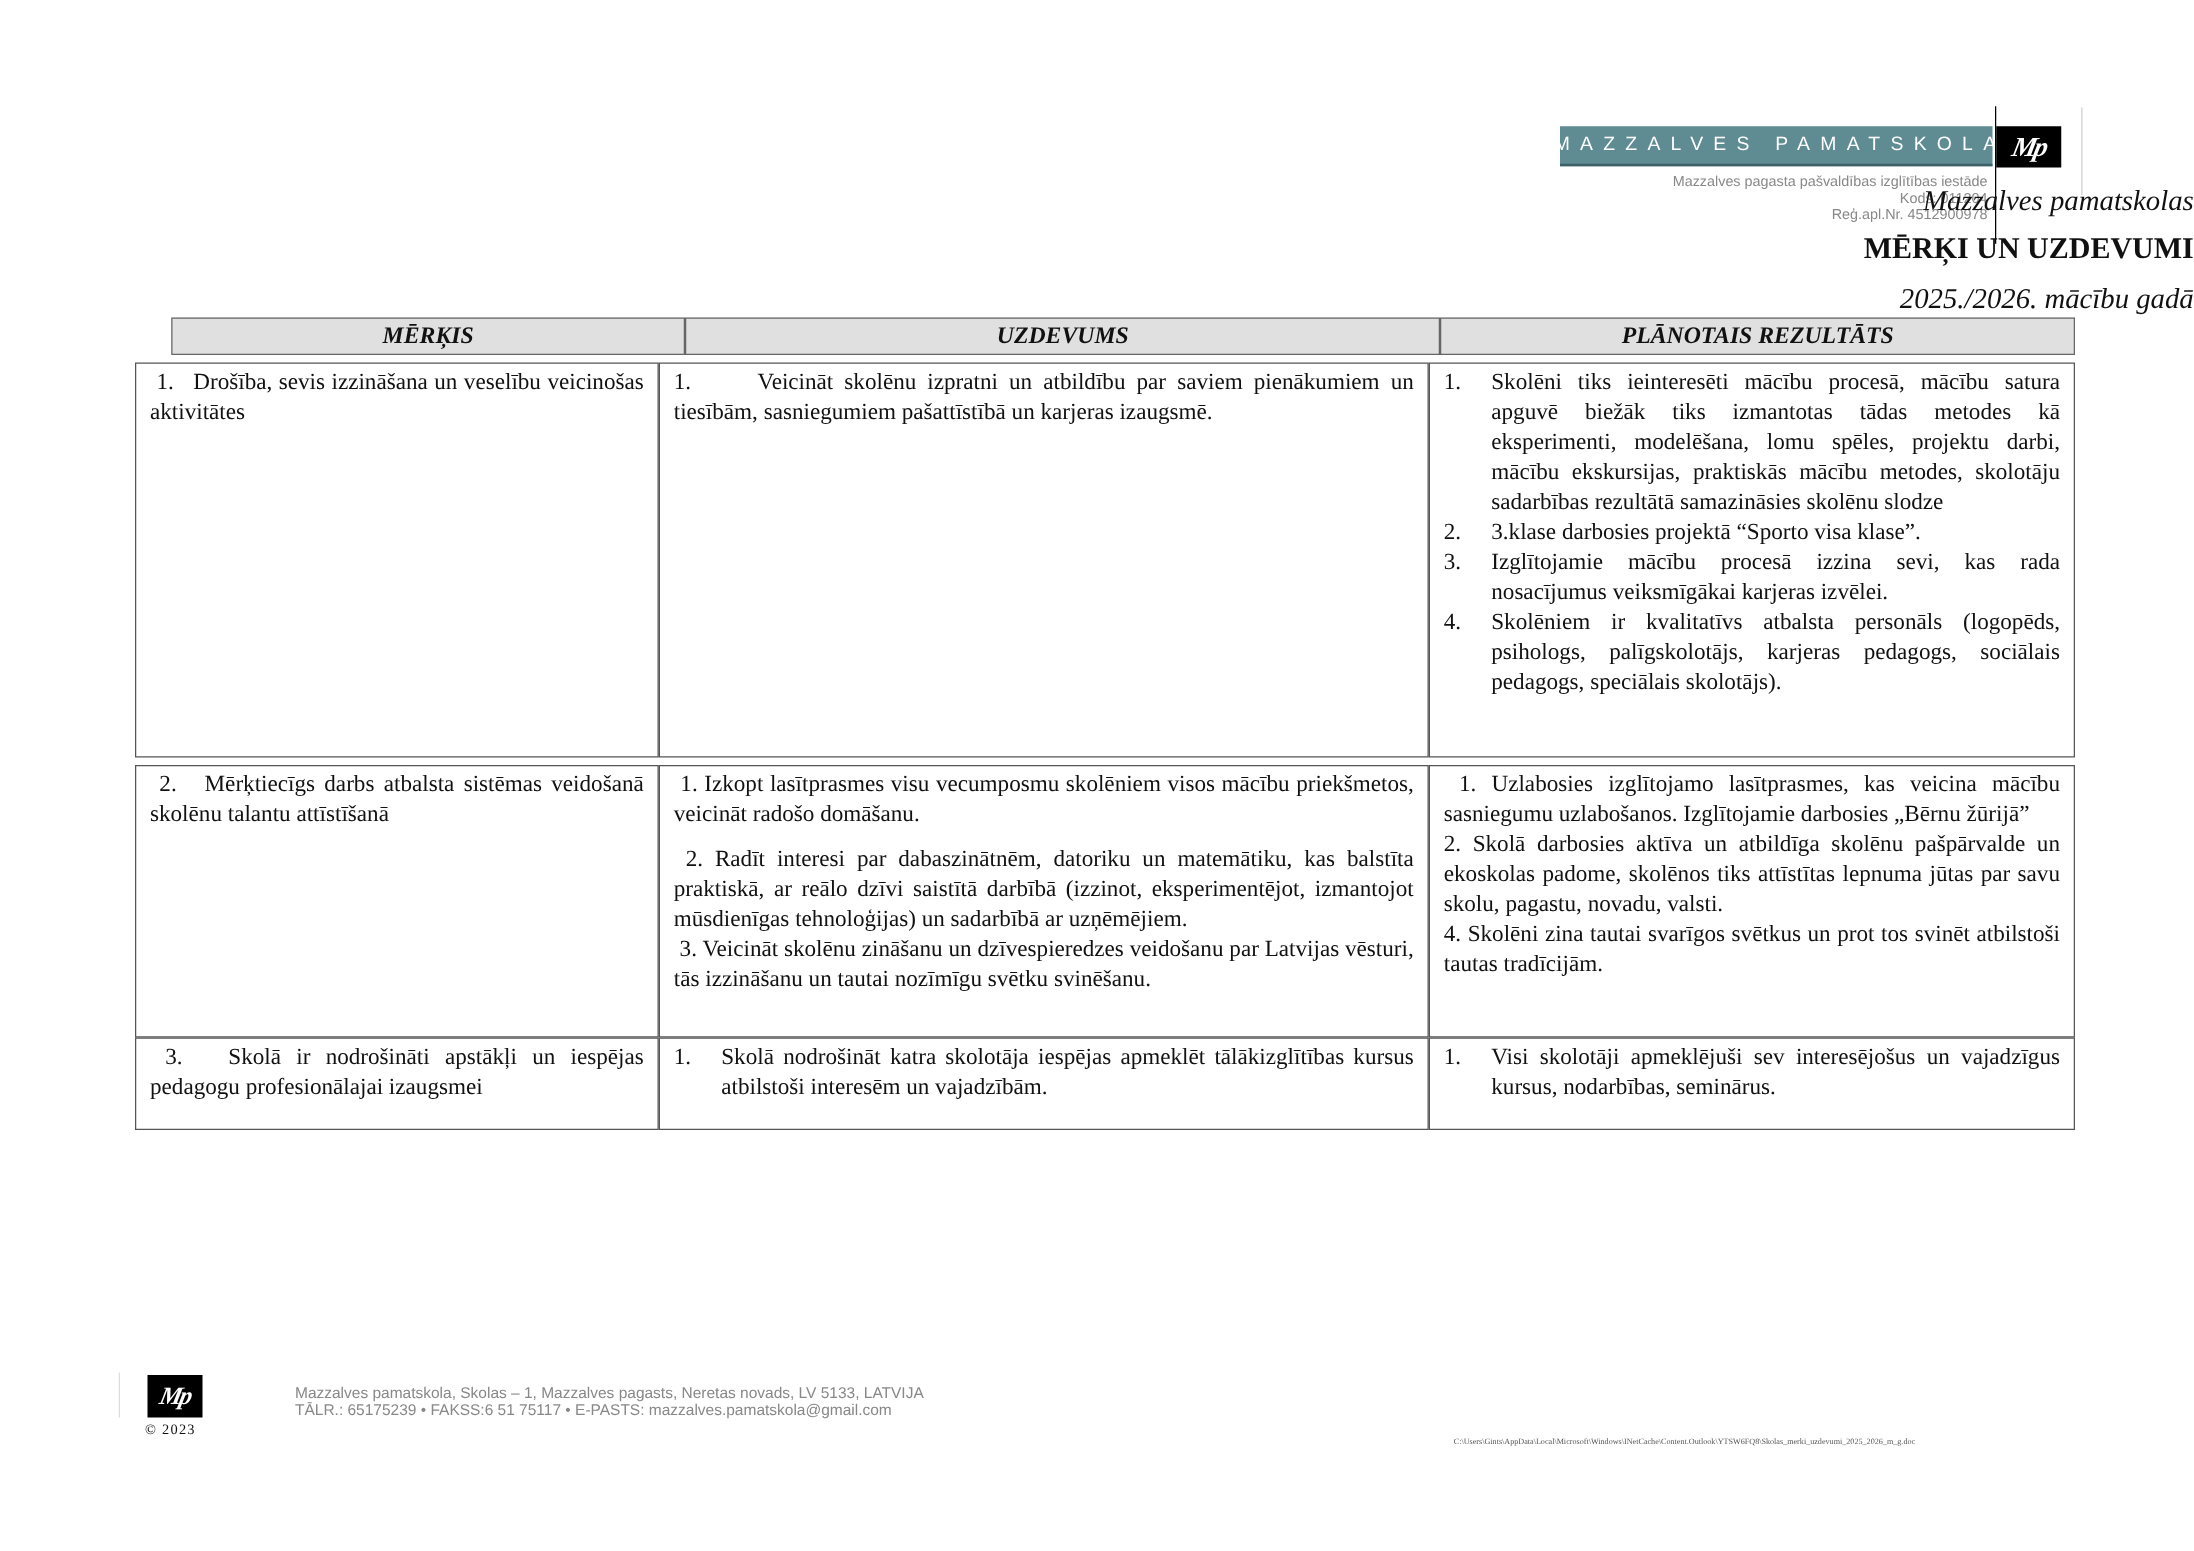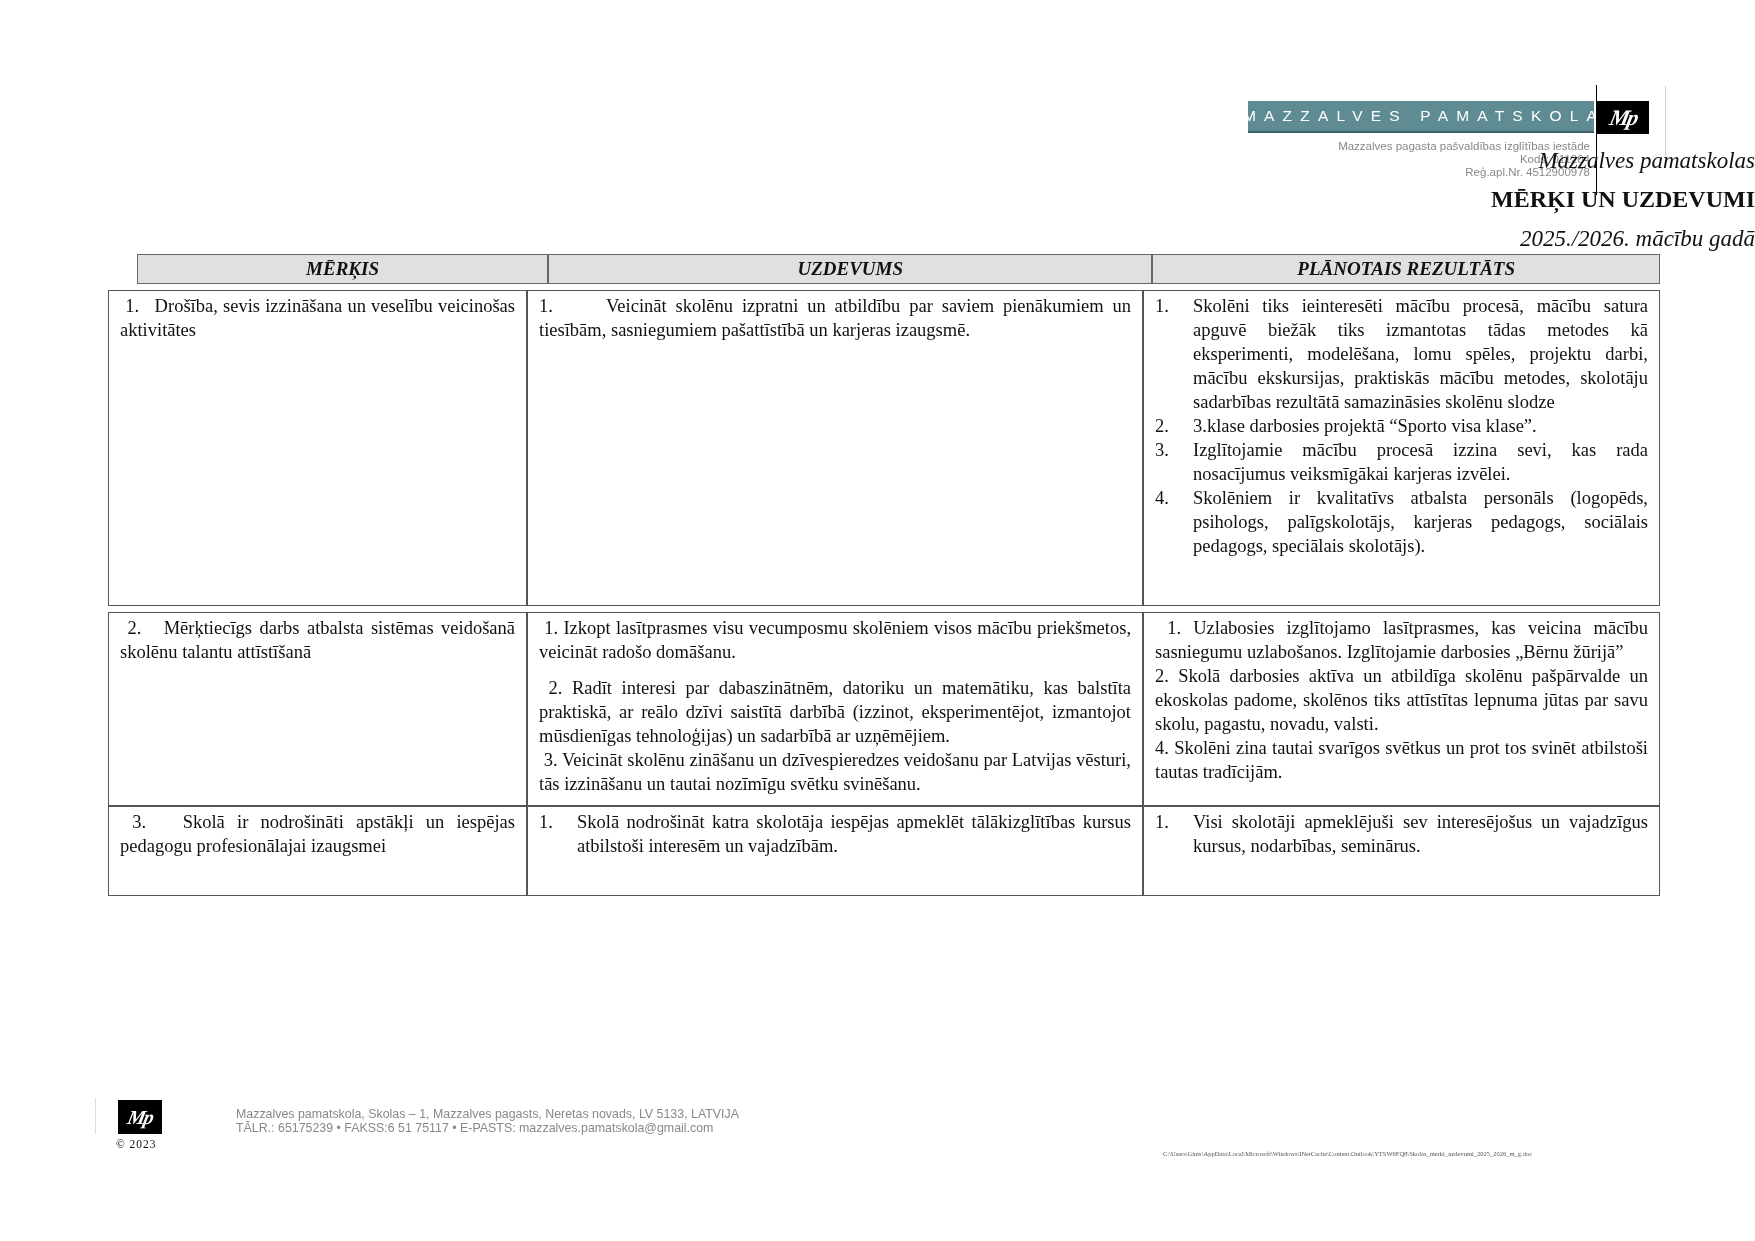--- a/index.html
+++ b/index.html
@@ -24,22 +24,22 @@
     .tbl { position: absolute; left: 108px; width: 1552px; border-collapse: separate; border-spacing: 0; font-size: 18.5px; line-height: 24px; }
     .tbl td, .tbl th { border: 1px solid #555; vertical-align: top; box-sizing: border-box; }
     .col1 { width: 419px; }
     .col2 { width: 616px; }
     .col3 { width: 517px; }
     .hdr { top: 254px; padding-left: 29px; }
     .hdr th { background: #e0e0e0; font-style: italic; font-weight: bold; height: 30px; text-align: center; vertical-align: middle; font-size: 19px; padding: 0; border: 1.5px solid #666; }
     .r1 { top: 290px; }
     .r1 td { height: 316px; }
     .r23 { top: 612px; }
-    .r23 .row2 td { height: 194px; }
-    .r23 .row3 td { height: 90px; }
+    .r23 .row2 td { height: 218px; }
+    .r23 .row3 td { height: 74px; }
     .cell { padding: 3px 11px 3px 11px; text-align: justify; }
     .cell p { margin: 0; }
     .ol { margin: 0; padding: 0; list-style: none; }
     .ol li { position: relative; padding-left: 38px; text-align: justify; }
     .ol li .num { position: absolute; left: 0; top: 0; }
 
     
     .f-logo { position: absolute; left: 118px; top: 1100px; width: 44px; height: 34px; background: #000; display: flex; align-items: center; justify-content: center; }
     .f-logo .logo-glyph { font-size: 20px; }
     .f-copy { position: absolute; left: 116px; top: 1138px; font-size: 11.5px; font-family: "Liberation Serif", serif; letter-spacing: 1px; }

